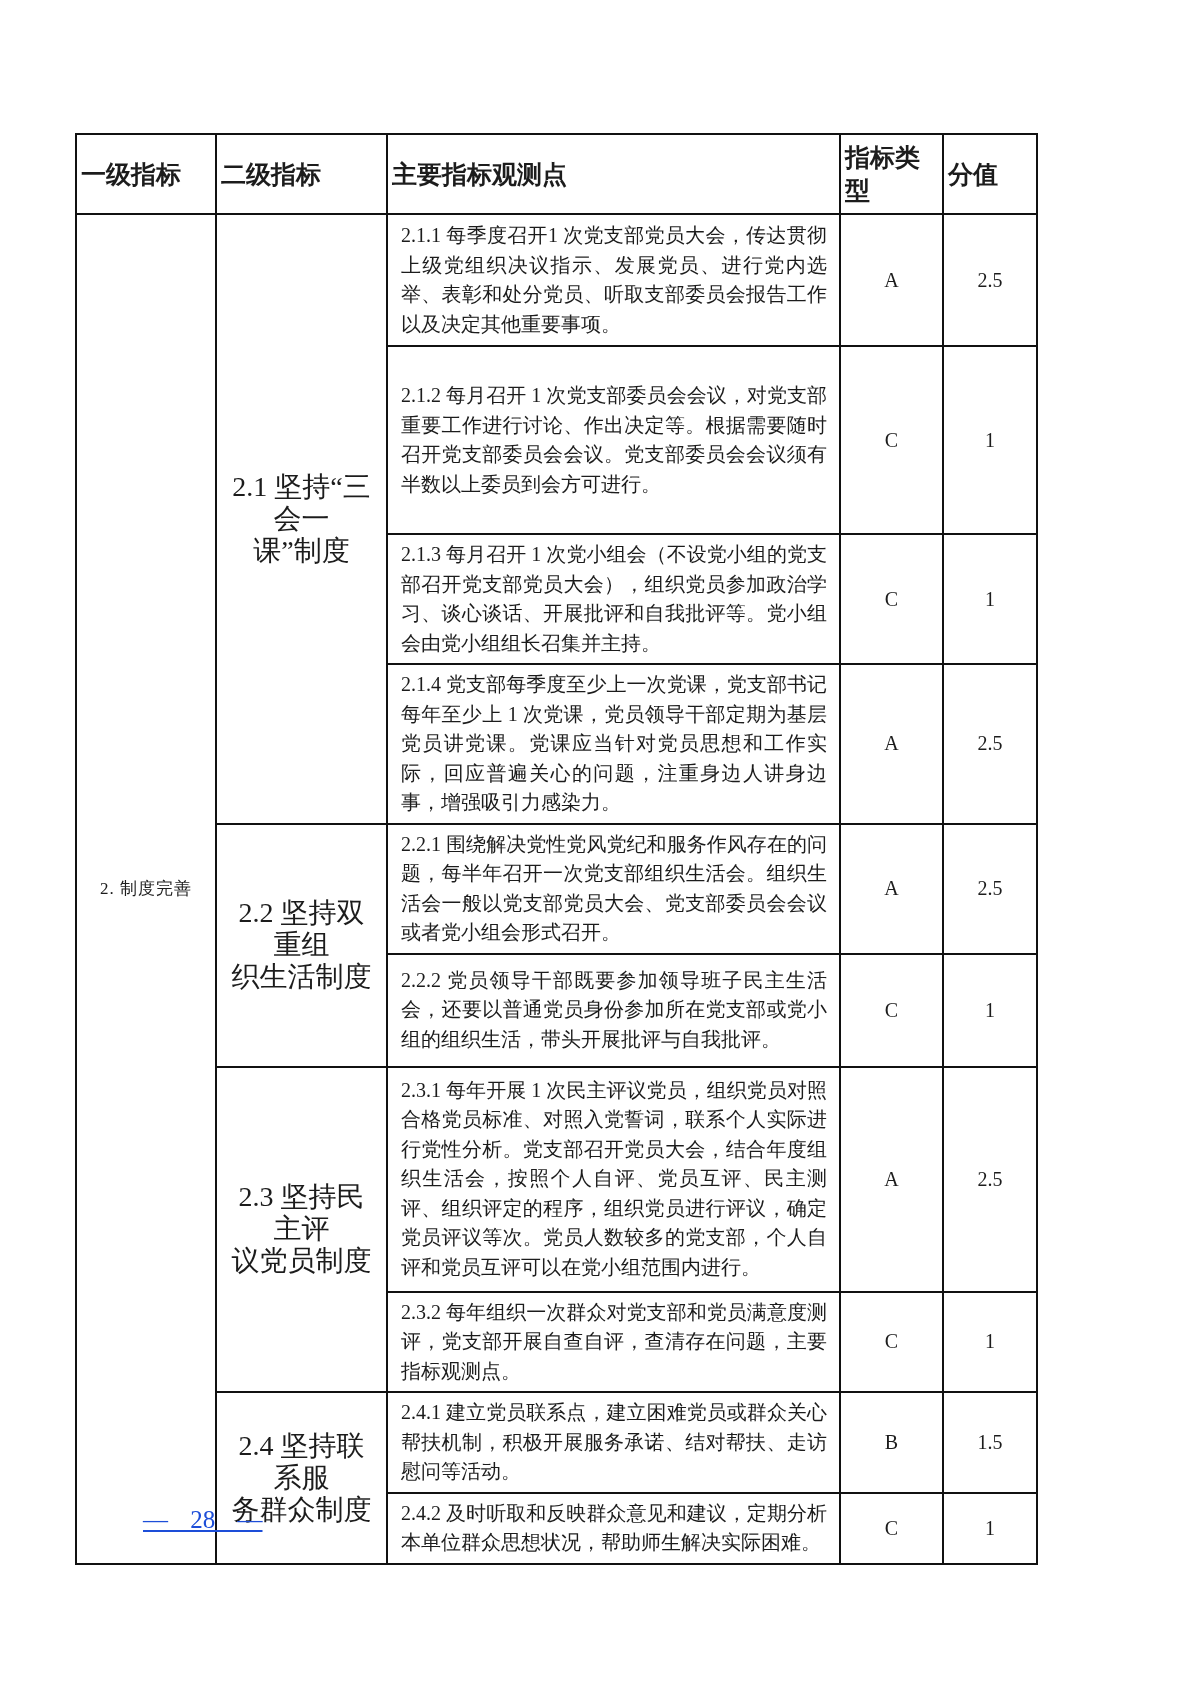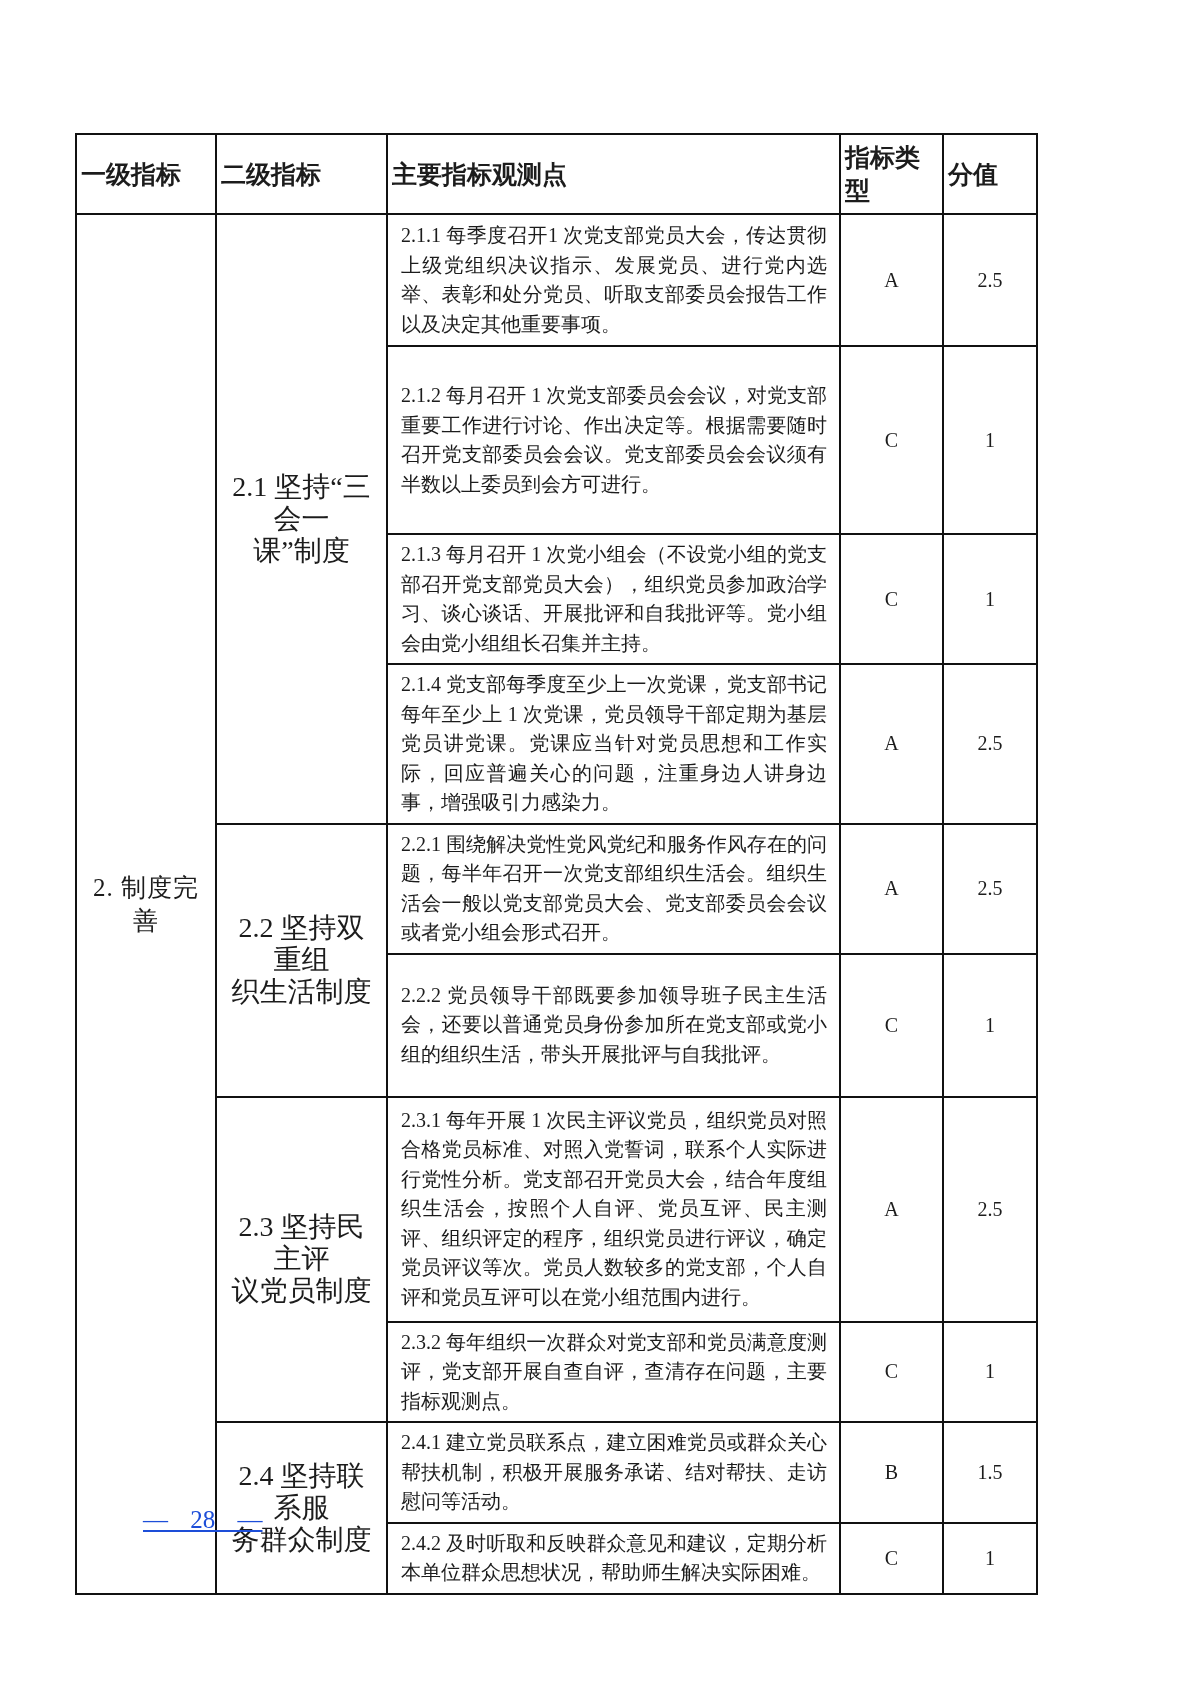--- a/index.html
+++ b/index.html
@@ -37,27 +37,27 @@
     text-align: left;
     padding: 6px 4px;
     margin-left: 33px;
   }
   tr.header-row { height: 57px; }
   tr.r1  { height: 132px; }
   tr.r2  { height: 188px; }
   tr.r3  { height: 122px; }
   tr.r4  { height: 120px; }
   tr.r5  { height: 128px; }
-  tr.r6  { height: 143px; }
+  tr.r6  { height: 113px; }
   tr.r7  { height: 225px; }
   tr.r8  { height: 99px; }
   tr.r9  { height: 96px; }
   tr.r10 { height: 65px; }
   td.lvl1 {
-    font-size: 25px;
+    font-size: 17px;
     text-align: center;
     letter-spacing: 1px;
   }
   td.lvl2 {
     font-size: 28px;
     text-align: center;
     white-space: pre-line;
     line-height: 32px;
   }
   td.obs {

